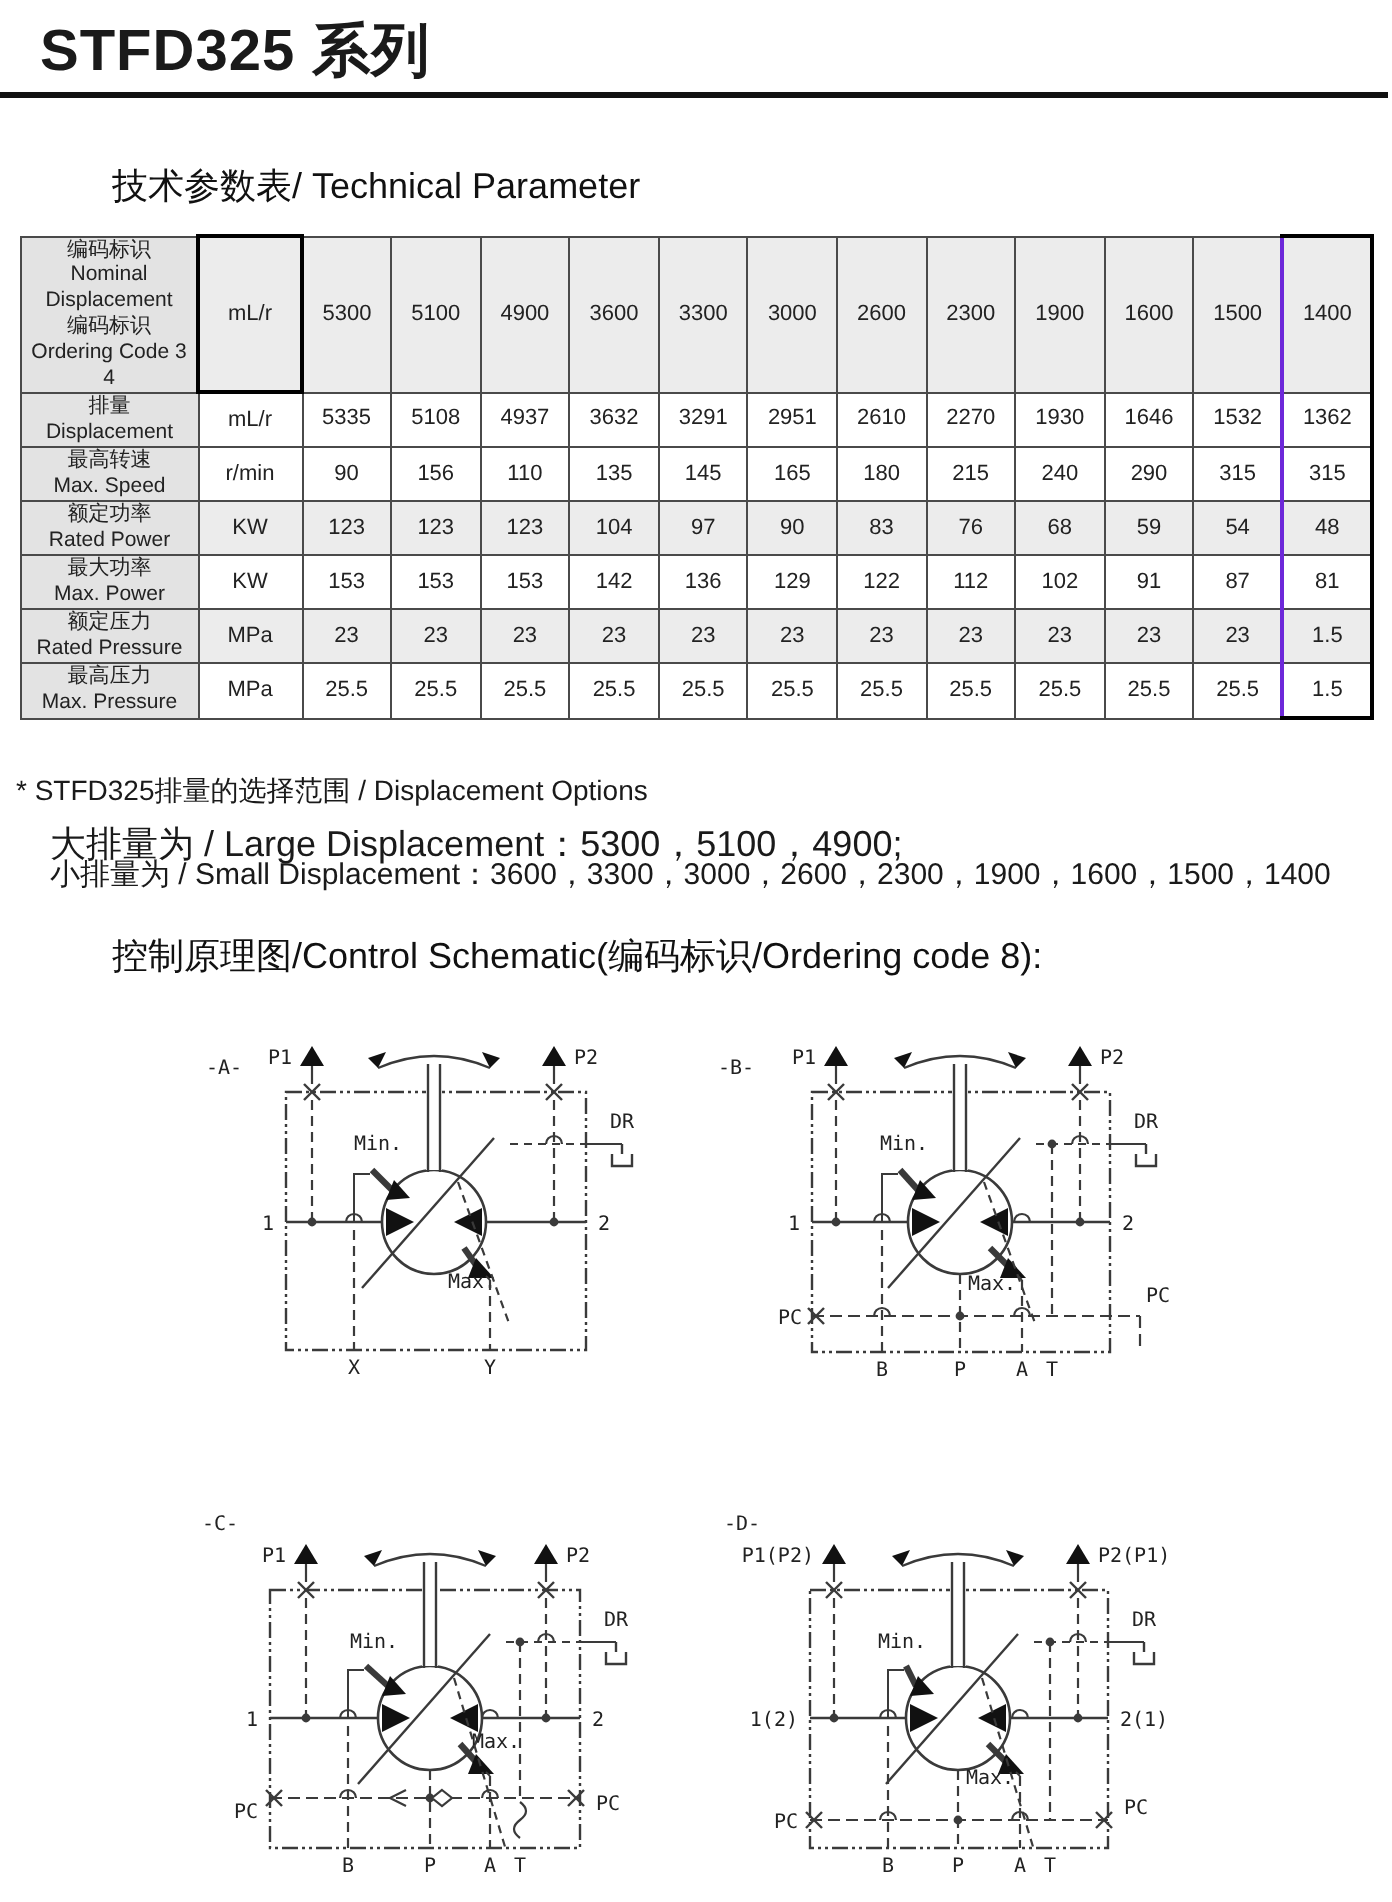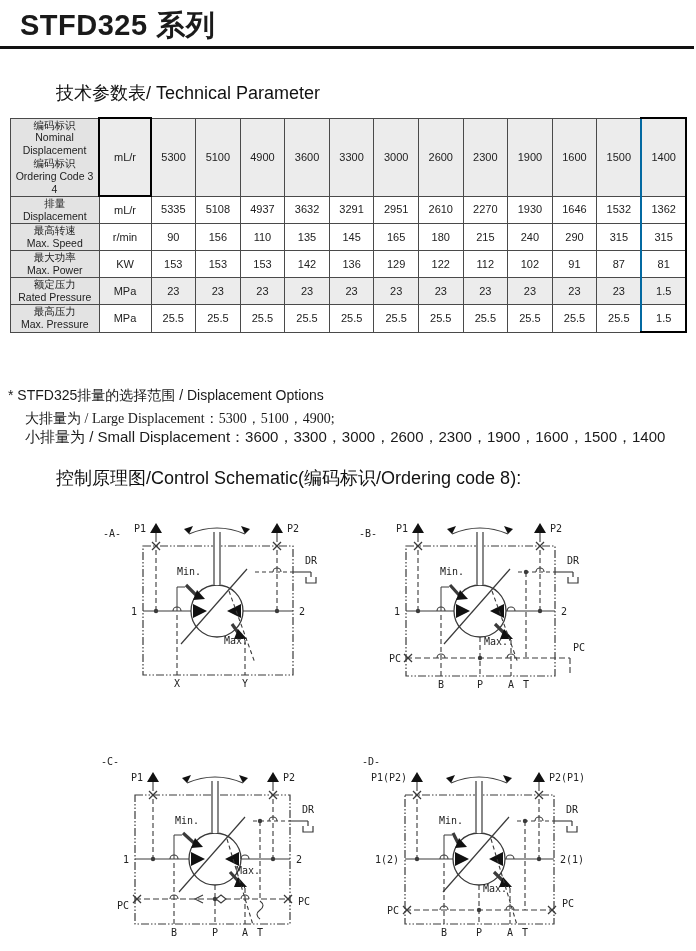--- a/index.html
+++ b/index.html
@@ -19,26 +19,26 @@
     font-size:11px;color:#222;position:absolute;
   }
   table.param td{
     border:1px solid #4a4a4a;text-align:center;vertical-align:middle;
     padding:0 1px;background:#fff;height:26px;line-height:1.15;
   }
   table.param tr.shaded td{background:#ececec;}
   table.param td.lbl{background:#e3e3e3 !important;font-size:10.5px;line-height:1.22;}
   table.param tr.hdr td{height:76px;}
   table.param td.boxed{border:2px solid #000;}
-  table.param td.lastcol{border-left:2px solid #0369a1;border-right:2px solid #000;}
+  table.param td.lastcol{border-left:2px solid #6d28d9;border-right:2px solid #000;}
   table.param td.lc-top{border-top:2px solid #000;}
   table.param td.lc-bottom{border-bottom:2px solid #000;}
 
   .note-title{left:8px;top:387px;font-size:14px;text-align:center;}
-  .note-line1{left:25px;top:410px;font-size:14px;font-family:Liberation Serif, serif;}
+  .note-line1{left:25px;top:410px;font-size:18px;}
   .note-line2{left:25px;top:428px;font-size:15px;}
 
   .schematic{position:absolute;}
   .schematic svg text{
     font-family:"DejaVu Sans Mono","Liberation Mono",monospace;
     font-size:10px;fill:#222;
   }
 </style>
 </head>
 <body>
@@ -102,20 +102,39 @@
         <td>110</td>
         <td>135</td>
         <td>145</td>
         <td>165</td>
         <td>180</td>
         <td>215</td>
         <td>240</td>
         <td>290</td>
         <td>315</td>
         <td class="lastcol">315</td>
+      </tr>
+      <tr class="shaded">
+        <td class="lbl" style="width: 85px;">
+          <div>额定功率</div>
+          <div>Rated Power</div>
+        </td>
+        <td style="width: 48px;">KW</td>
+        <td>123</td>
+        <td>123</td>
+        <td>123</td>
+        <td>104</td>
+        <td>97</td>
+        <td>90</td>
+        <td>83</td>
+        <td>76</td>
+        <td>68</td>
+        <td>59</td>
+        <td>54</td>
+        <td class="lastcol">48</td>
       </tr>
       <tr>
         <td class="lbl" style="width: 85px;">
           <div>最大功率</div>
           <div>Max. Power</div>
         </td>
         <td style="width: 48px;">KW</td>
         <td>153</td>
         <td>153</td>
         <td>153</td>

